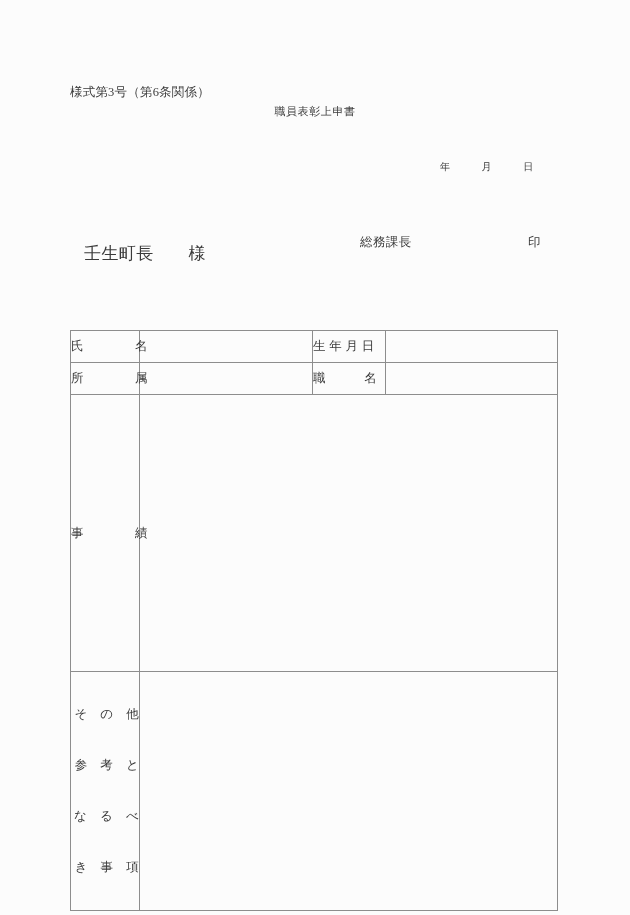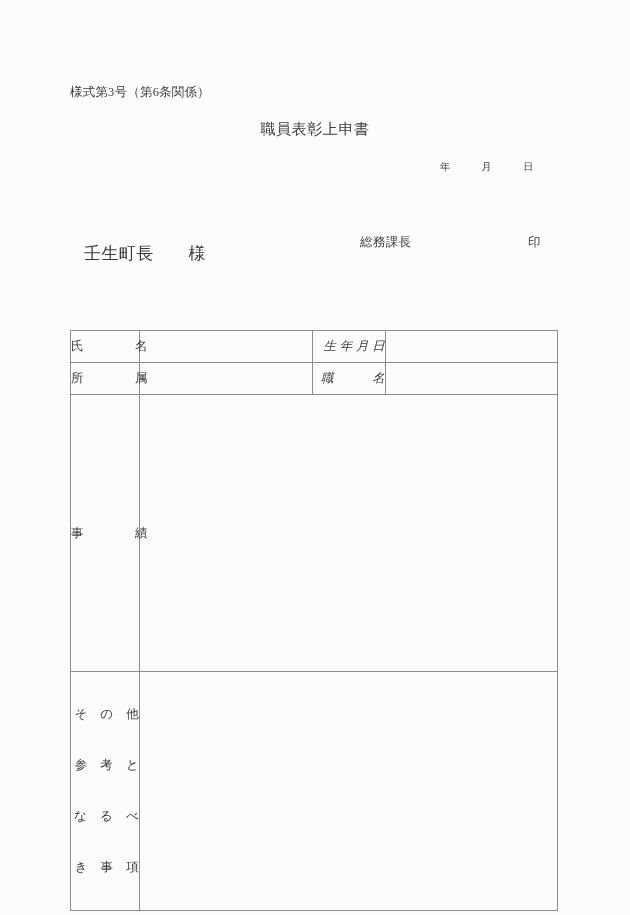--- a/index.html
+++ b/index.html
@@ -30,24 +30,24 @@
     top: 84px;
     font-size: 12.5px;
     letter-spacing: 0.2px;
     white-space: nowrap;
   }
 
   
   .doc-title {
     position: absolute;
     left: 0;
-    top: 120px;
+    top: 104px;
     width: 630px;
     text-align: center;
-    font-size: 15px;
+    font-size: 11px;
     letter-spacing: 0.6px;
   }
 
   
   .date-line {
     position: absolute;
     left: 440px;
     top: 160px;
     font-size: 10px;
     white-space: pre;
@@ -118,24 +118,23 @@
   .col-value2  { width: 172px; }
 
   .row-short { height: 32px; }
 
   .label-cell {
     text-align: center;
     white-space: pre;
     letter-spacing: 0.3px;
   }
   .label-cell-tight {
-    text-align: right;
-    white-space: pre;
-    letter-spacing: 0.3px;
-    font-style: italic;
+    text-align: left;
+    white-space: pre;
+    letter-spacing: 0.3px;
   }
 
   .value-cell { }
 
   
   .row-achievement { height: 277px; }
   .achievement-label {
     text-align: center;
     vertical-align: middle;
     white-space: pre;

